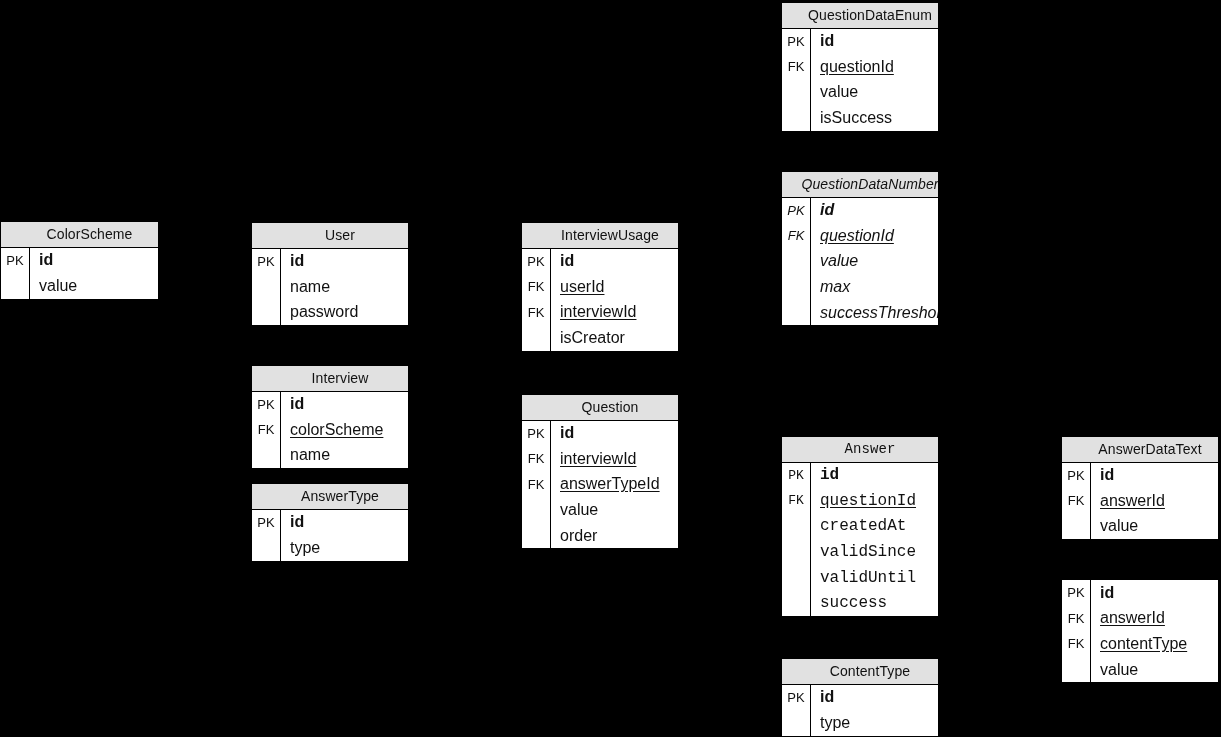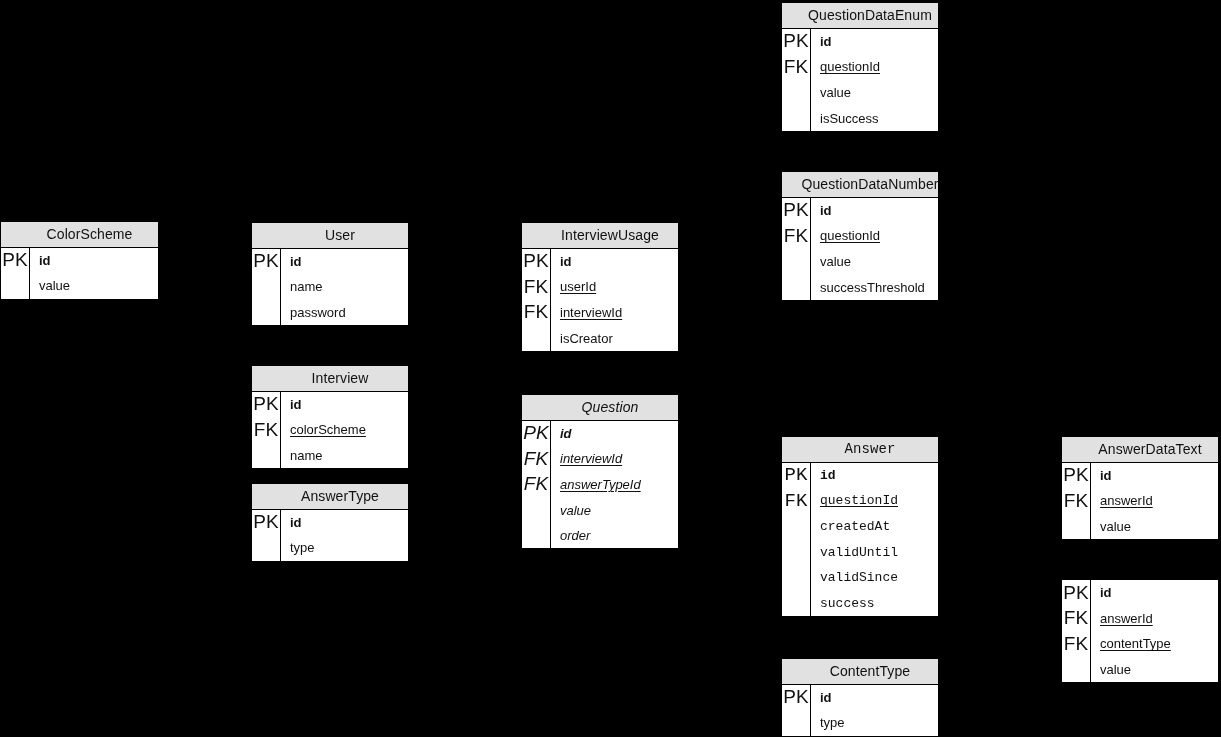--- a/index.html
+++ b/index.html
@@ -40,29 +40,29 @@
     height: 25.6px;
     align-items: stretch;
   }
   .er-key {
     flex: 0 0 28px;
     width: 28px;
     border-right: 1px solid #000000;
     display: flex;
     align-items: center;
     justify-content: center;
-    font-size: 19px;
+    font-size: 13px;
     white-space: nowrap;
   }
   .er-attr {
     flex: 1;
     display: flex;
     align-items: center;
     padding-left: 9px;
-    font-size: 13px;
+    font-size: 16px;
     white-space: nowrap;
     overflow: hidden;
   }
   .er-attr.pk { font-weight: bold; }
   .er-attr.fk { text-decoration: underline; text-underline-offset: 2px; }
 </style>
 </head>
 <body>
 
 <div class="canvas" id="er-canvas" style="width: 1221px; height: 737px; background: rgb(0, 0, 0);">
@@ -140,21 +140,21 @@
         <div class="er-row">
     <div class="er-key">FK</div>
     <div class="er-attr fk">interviewId</div>
   </div>
         <div class="er-row">
     <div class="er-key"></div>
     <div class="er-attr">isCreator</div>
   </div>
       </div>
   </div>
-    <div class="er-table" style="left: 521px; top: 394px; width: 158px; font-style: italic;">
+    <div class="er-table" style="left: 521px; top: 394px; width: 158px;">
     <div class="er-title">Question</div>
     <div class="er-rows">
         <div class="er-row">
     <div class="er-key">PK</div>
     <div class="er-attr pk">id</div>
   </div>
         <div class="er-row">
     <div class="er-key">FK</div>
     <div class="er-attr fk">interviewId</div>
   </div>
@@ -186,34 +186,38 @@
         <div class="er-row">
     <div class="er-key"></div>
     <div class="er-attr">value</div>
   </div>
         <div class="er-row">
     <div class="er-key"></div>
     <div class="er-attr">isSuccess</div>
   </div>
       </div>
   </div>
-    <div class="er-table" style="left: 781px; top: 171px; width: 158px;">
+    <div class="er-table" style="left: 781px; top: 171px; width: 158px; font-style: italic;">
     <div class="er-title">QuestionDataNumber</div>
     <div class="er-rows">
         <div class="er-row">
     <div class="er-key">PK</div>
     <div class="er-attr pk">id</div>
   </div>
         <div class="er-row">
     <div class="er-key">FK</div>
     <div class="er-attr fk">questionId</div>
   </div>
         <div class="er-row">
     <div class="er-key"></div>
     <div class="er-attr">value</div>
+  </div>
+        <div class="er-row">
+    <div class="er-key"></div>
+    <div class="er-attr">max</div>
   </div>
         <div class="er-row">
     <div class="er-key"></div>
     <div class="er-attr">successThreshold</div>
   </div>
       </div>
   </div>
     <div class="er-table" style="left: 781px; top: 436px; width: 158px; font-family: Liberation Mono, monospace;">
     <div class="er-title">Answer</div>
     <div class="er-rows">
@@ -224,25 +228,25 @@
         <div class="er-row">
     <div class="er-key">FK</div>
     <div class="er-attr fk">questionId</div>
   </div>
         <div class="er-row">
     <div class="er-key"></div>
     <div class="er-attr">createdAt</div>
   </div>
         <div class="er-row">
     <div class="er-key"></div>
+    <div class="er-attr">validSince</div>
+  </div>
+        <div class="er-row">
+    <div class="er-key"></div>
     <div class="er-attr">validUntil</div>
-  </div>
-        <div class="er-row">
-    <div class="er-key"></div>
-    <div class="er-attr">validSince</div>
   </div>
         <div class="er-row">
     <div class="er-key"></div>
     <div class="er-attr">success</div>
   </div>
       </div>
   </div>
     <div class="er-table" style="left: 781px; top: 658px; width: 158px;">
     <div class="er-title">ContentType</div>
     <div class="er-rows">

